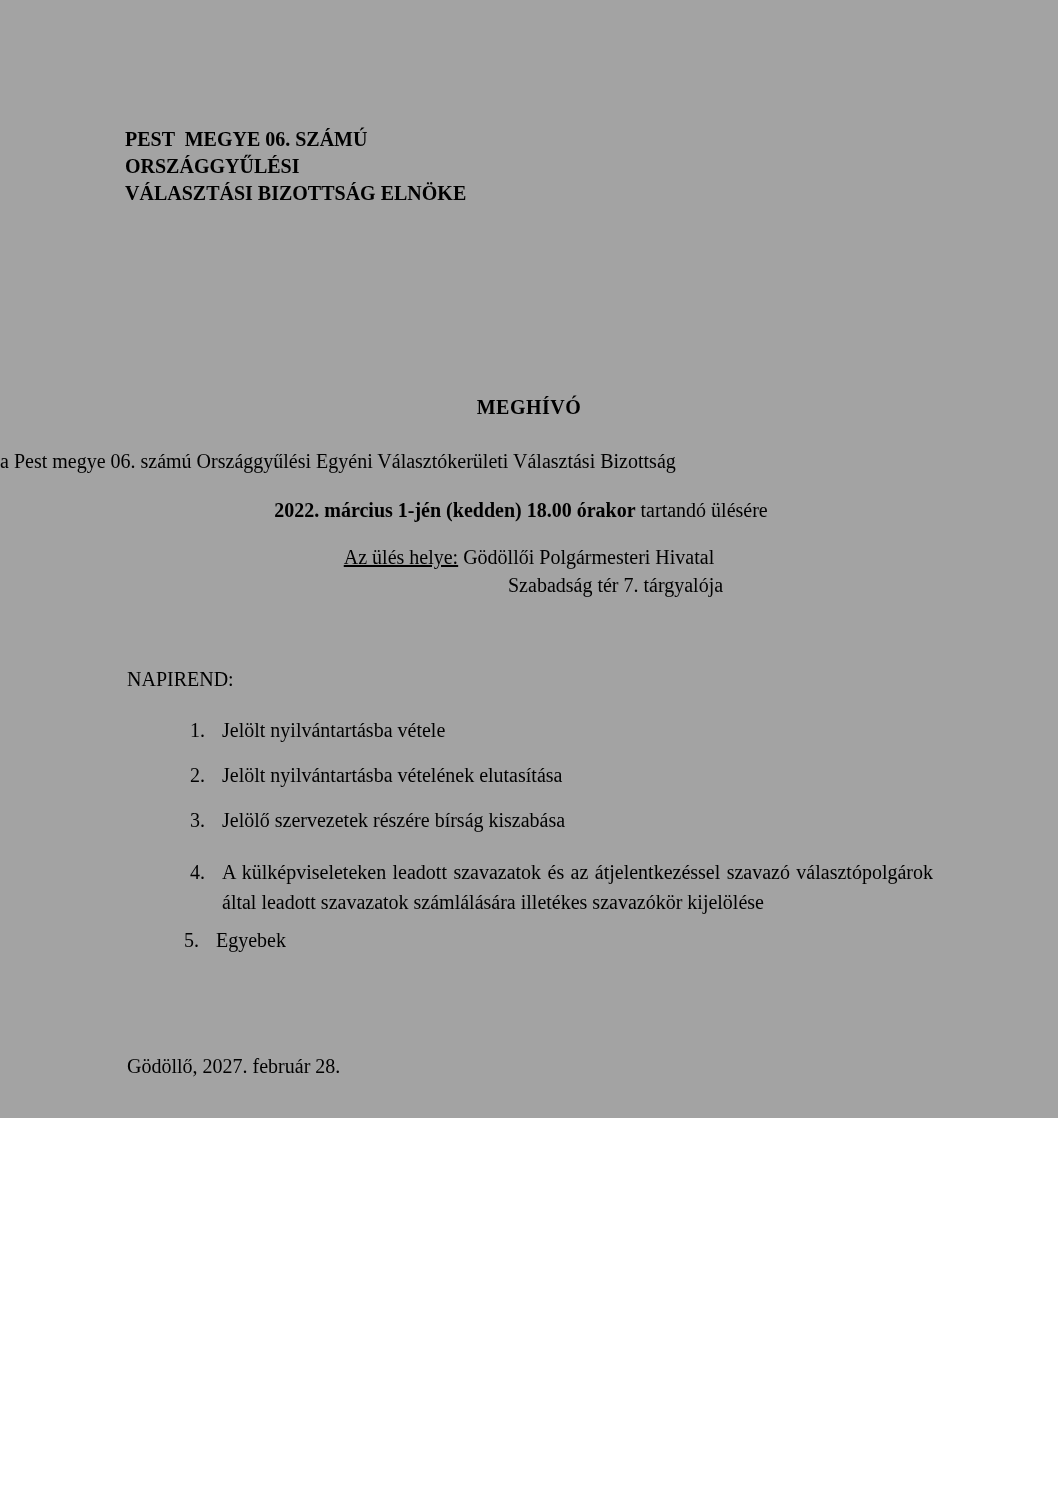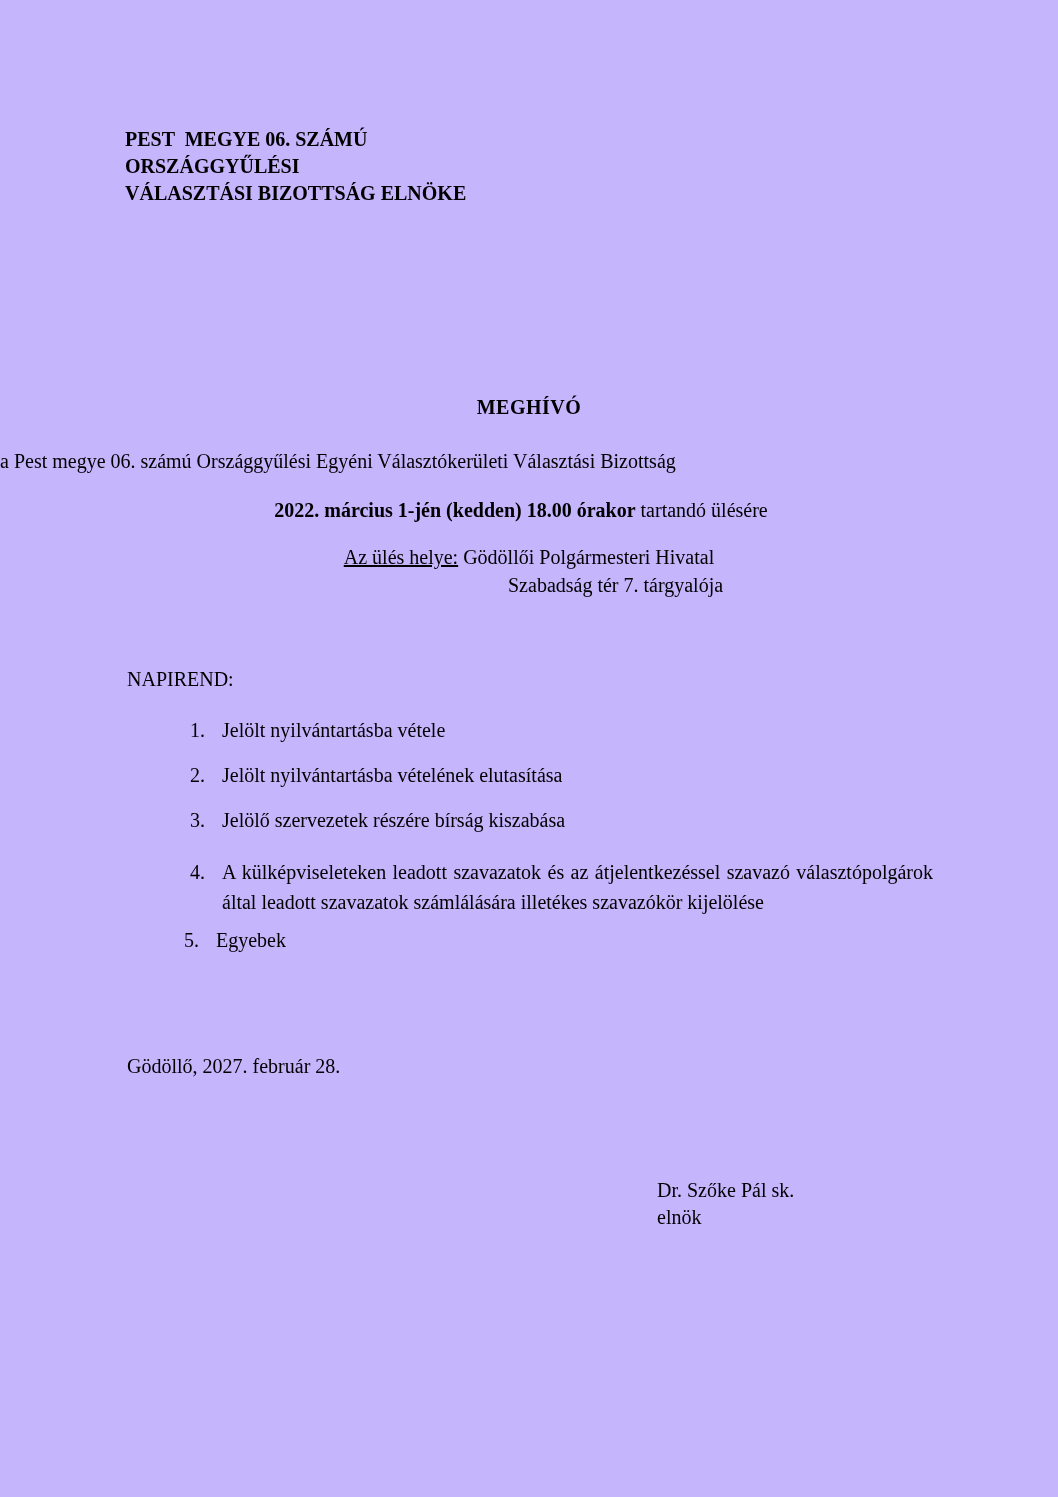--- a/index.html
+++ b/index.html
@@ -3,22 +3,22 @@
 <meta charset="utf-8">
 <style>
   html, body {
     margin: 0;
     padding: 0;
     background: #ffffff;
   }
   .page {
     position: relative;
     width: 1058px;
-    height: 1497px;
-    background: #c4b5fd;
+    height: 1118px;
+    background: #a3a3a3;
     font-family: "Liberation Serif", "DejaVu Serif", serif;
     font-size: 20px;
     color: #000000;
     overflow: hidden;
   }
   .abs { position: absolute; }
 
   
   .letterhead {
     left: 125px;

